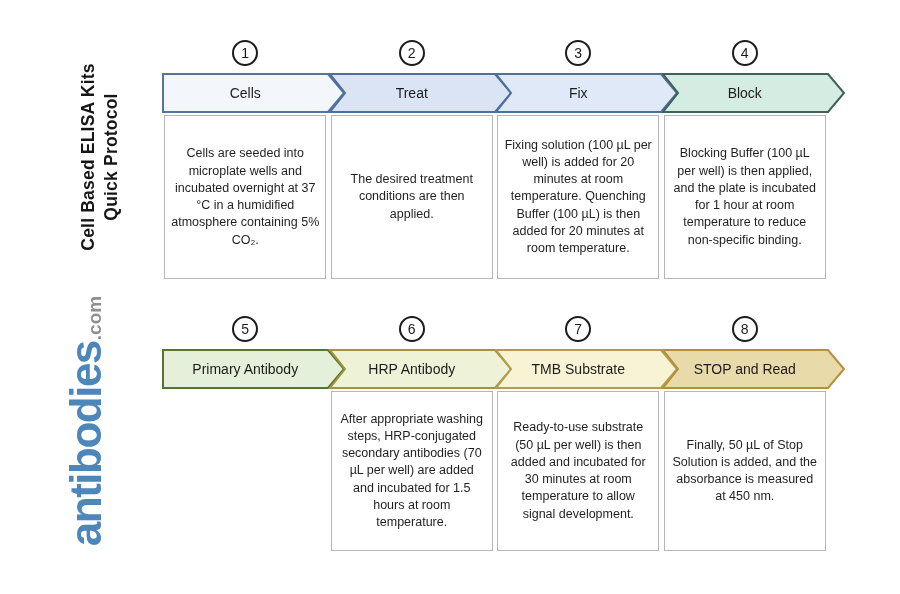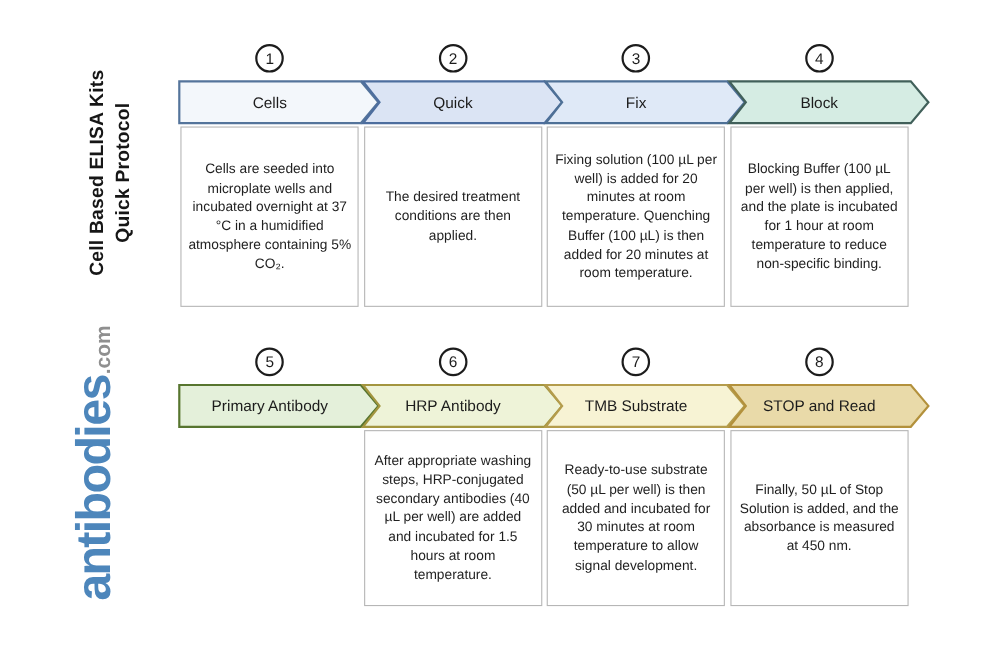--- a/index.html
+++ b/index.html
@@ -156,21 +156,21 @@
         <p class="desc-text">Cells are seeded into microplate wells and incubated overnight at 37 °C in a humidified atmosphere containing 5% CO₂.</p>
       </div>
     </div>
 
     <div class="step-col">
       <div class="badge">2</div>
       <div class="arrow-wrap">
         <svg class="arrow-svg" viewBox="0 0 183 40" preserveAspectRatio="none">
           <polygon points="1,1 166,1 182,20 166,39 1,39 16,20" stroke-width="2" fill="#dbe4f4" stroke="#4d6e9e"></polygon>
         </svg>
-        <span class="arrow-label">Quick</span>
+        <span class="arrow-label">Treat</span>
       </div>
       <div class="desc-box">
         <p class="desc-text">The desired treatment conditions are then applied.</p>
       </div>
     </div>
 
     <div class="step-col">
       <div class="badge">3</div>
       <div class="arrow-wrap">
         <svg class="arrow-svg" viewBox="0 0 183 40" preserveAspectRatio="none">
@@ -212,21 +212,21 @@
 
     <div class="step-col">
       <div class="badge">6</div>
       <div class="arrow-wrap">
         <svg class="arrow-svg" viewBox="0 0 183 40" preserveAspectRatio="none">
           <polygon points="1,1 166,1 182,20 166,39 1,39 16,20" stroke-width="2" fill="#eef3d8" stroke="#a3953f"></polygon>
         </svg>
         <span class="arrow-label">HRP Antibody</span>
       </div>
       <div class="desc-box">
-        <p class="desc-text">After appropriate washing steps, HRP-conjugated secondary antibodies (40 µL per well) are added and incubated for 1.5 hours at room temperature.</p>
+        <p class="desc-text">After appropriate washing steps, HRP-conjugated secondary antibodies (70 µL per well) are added and incubated for 1.5 hours at room temperature.</p>
       </div>
     </div>
 
     <div class="step-col">
       <div class="badge">7</div>
       <div class="arrow-wrap">
         <svg class="arrow-svg" viewBox="0 0 183 40" preserveAspectRatio="none">
           <polygon points="1,1 166,1 182,20 166,39 1,39 16,20" stroke-width="2" fill="#f7f3d4" stroke="#b49c4c"></polygon>
         </svg>
         <span class="arrow-label">TMB Substrate</span>

